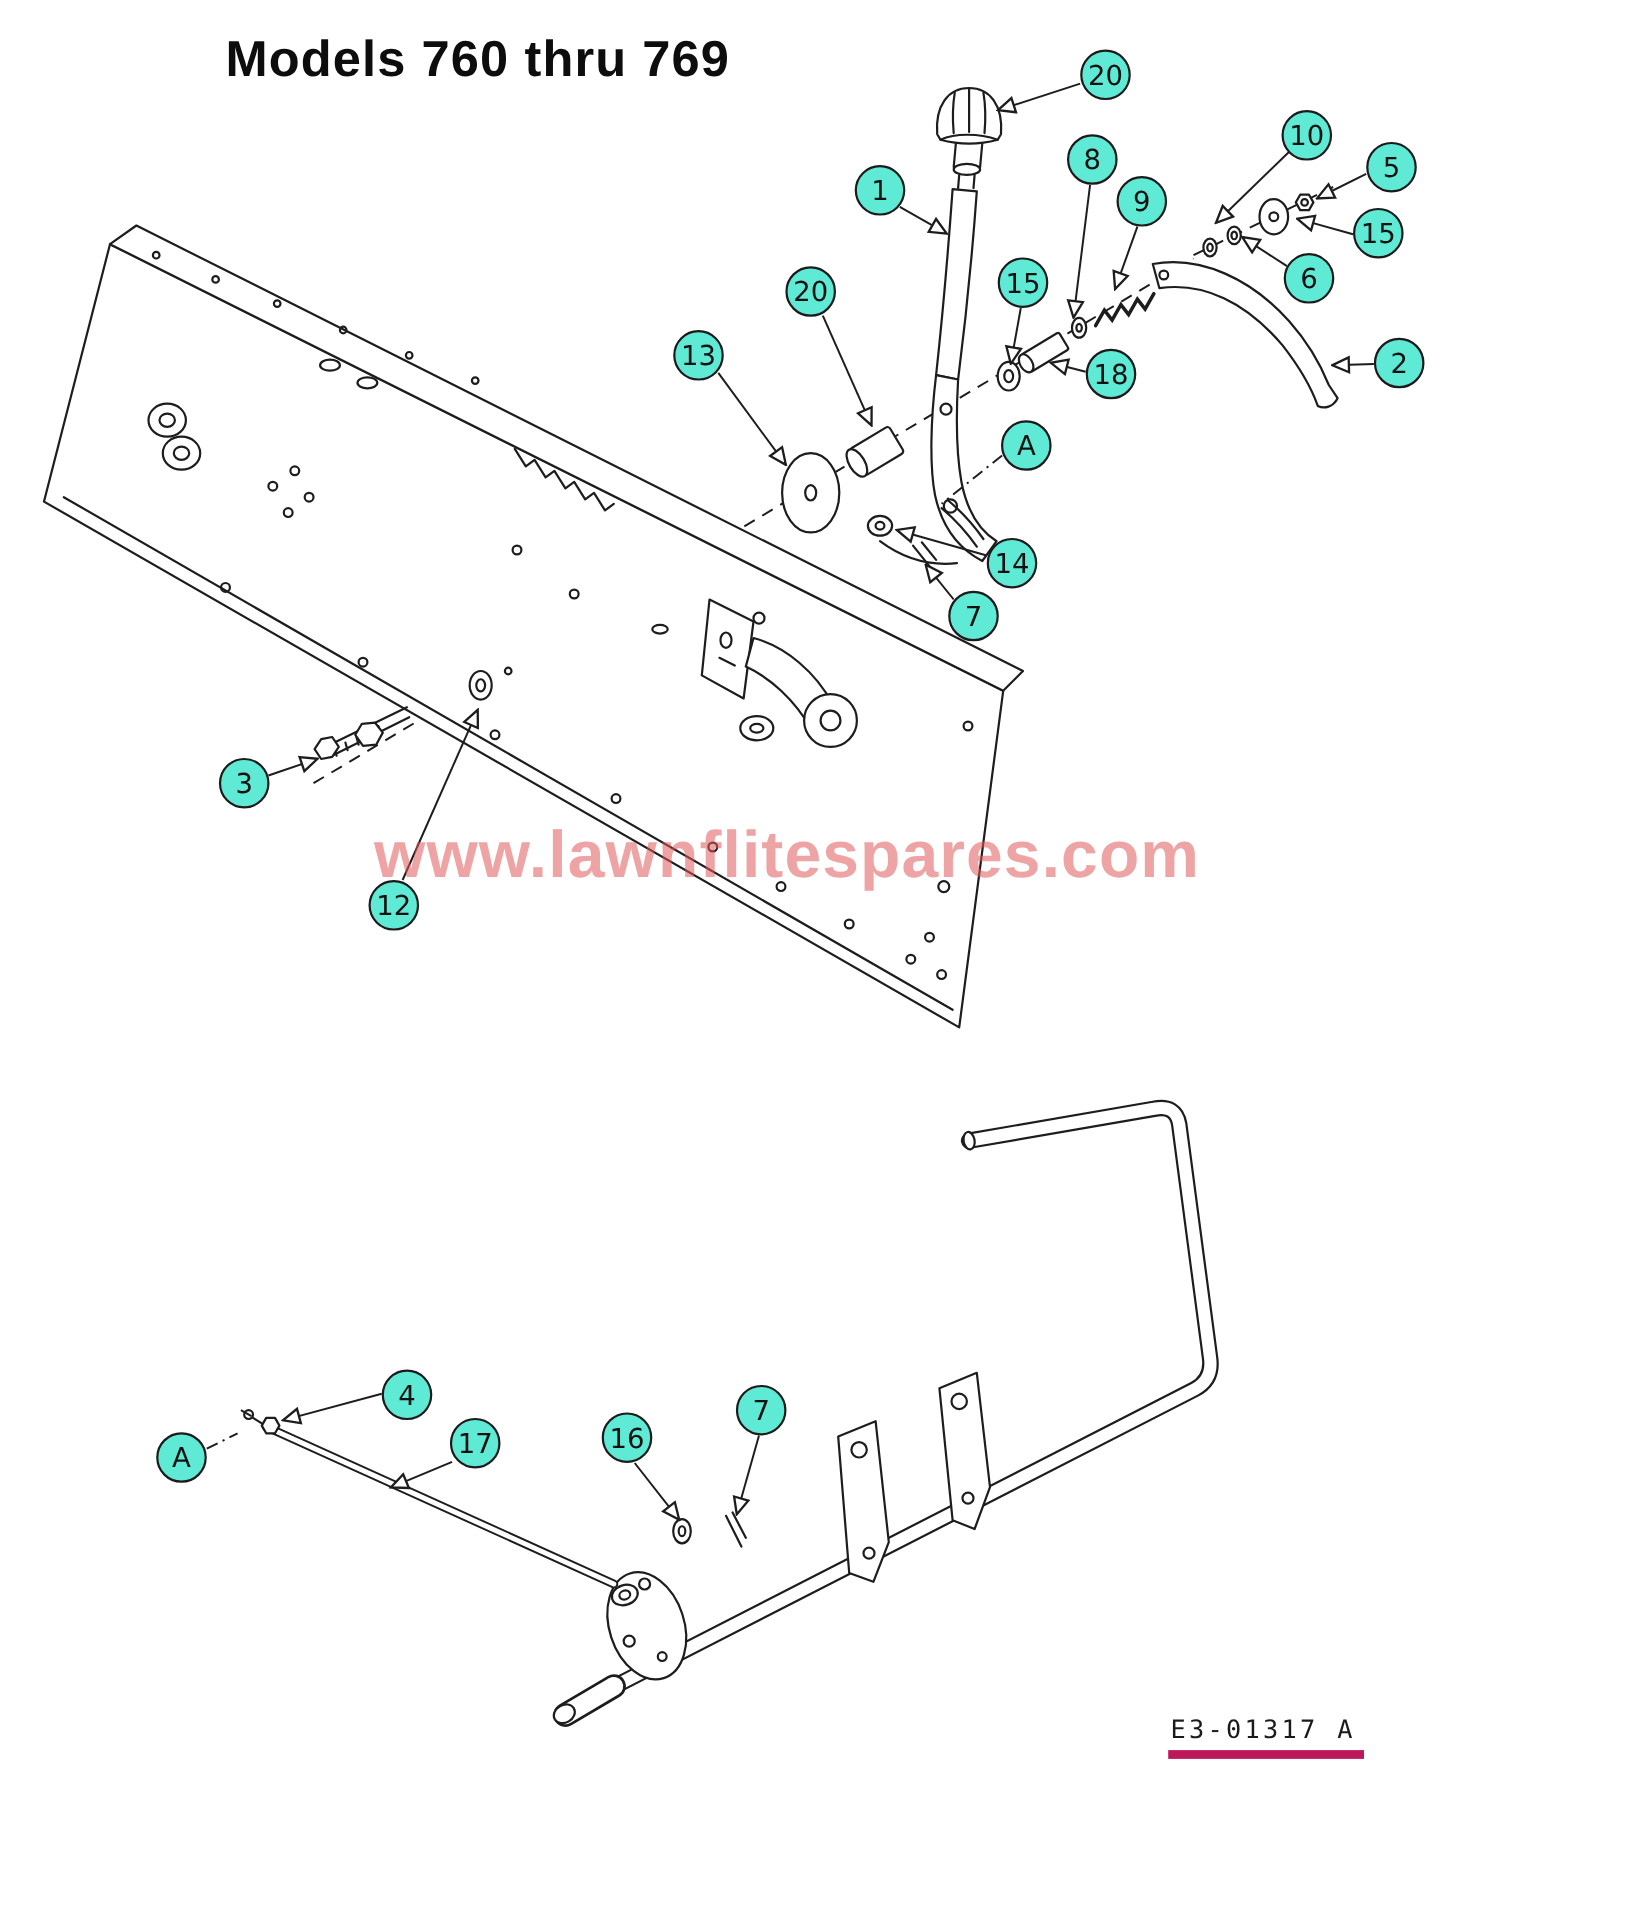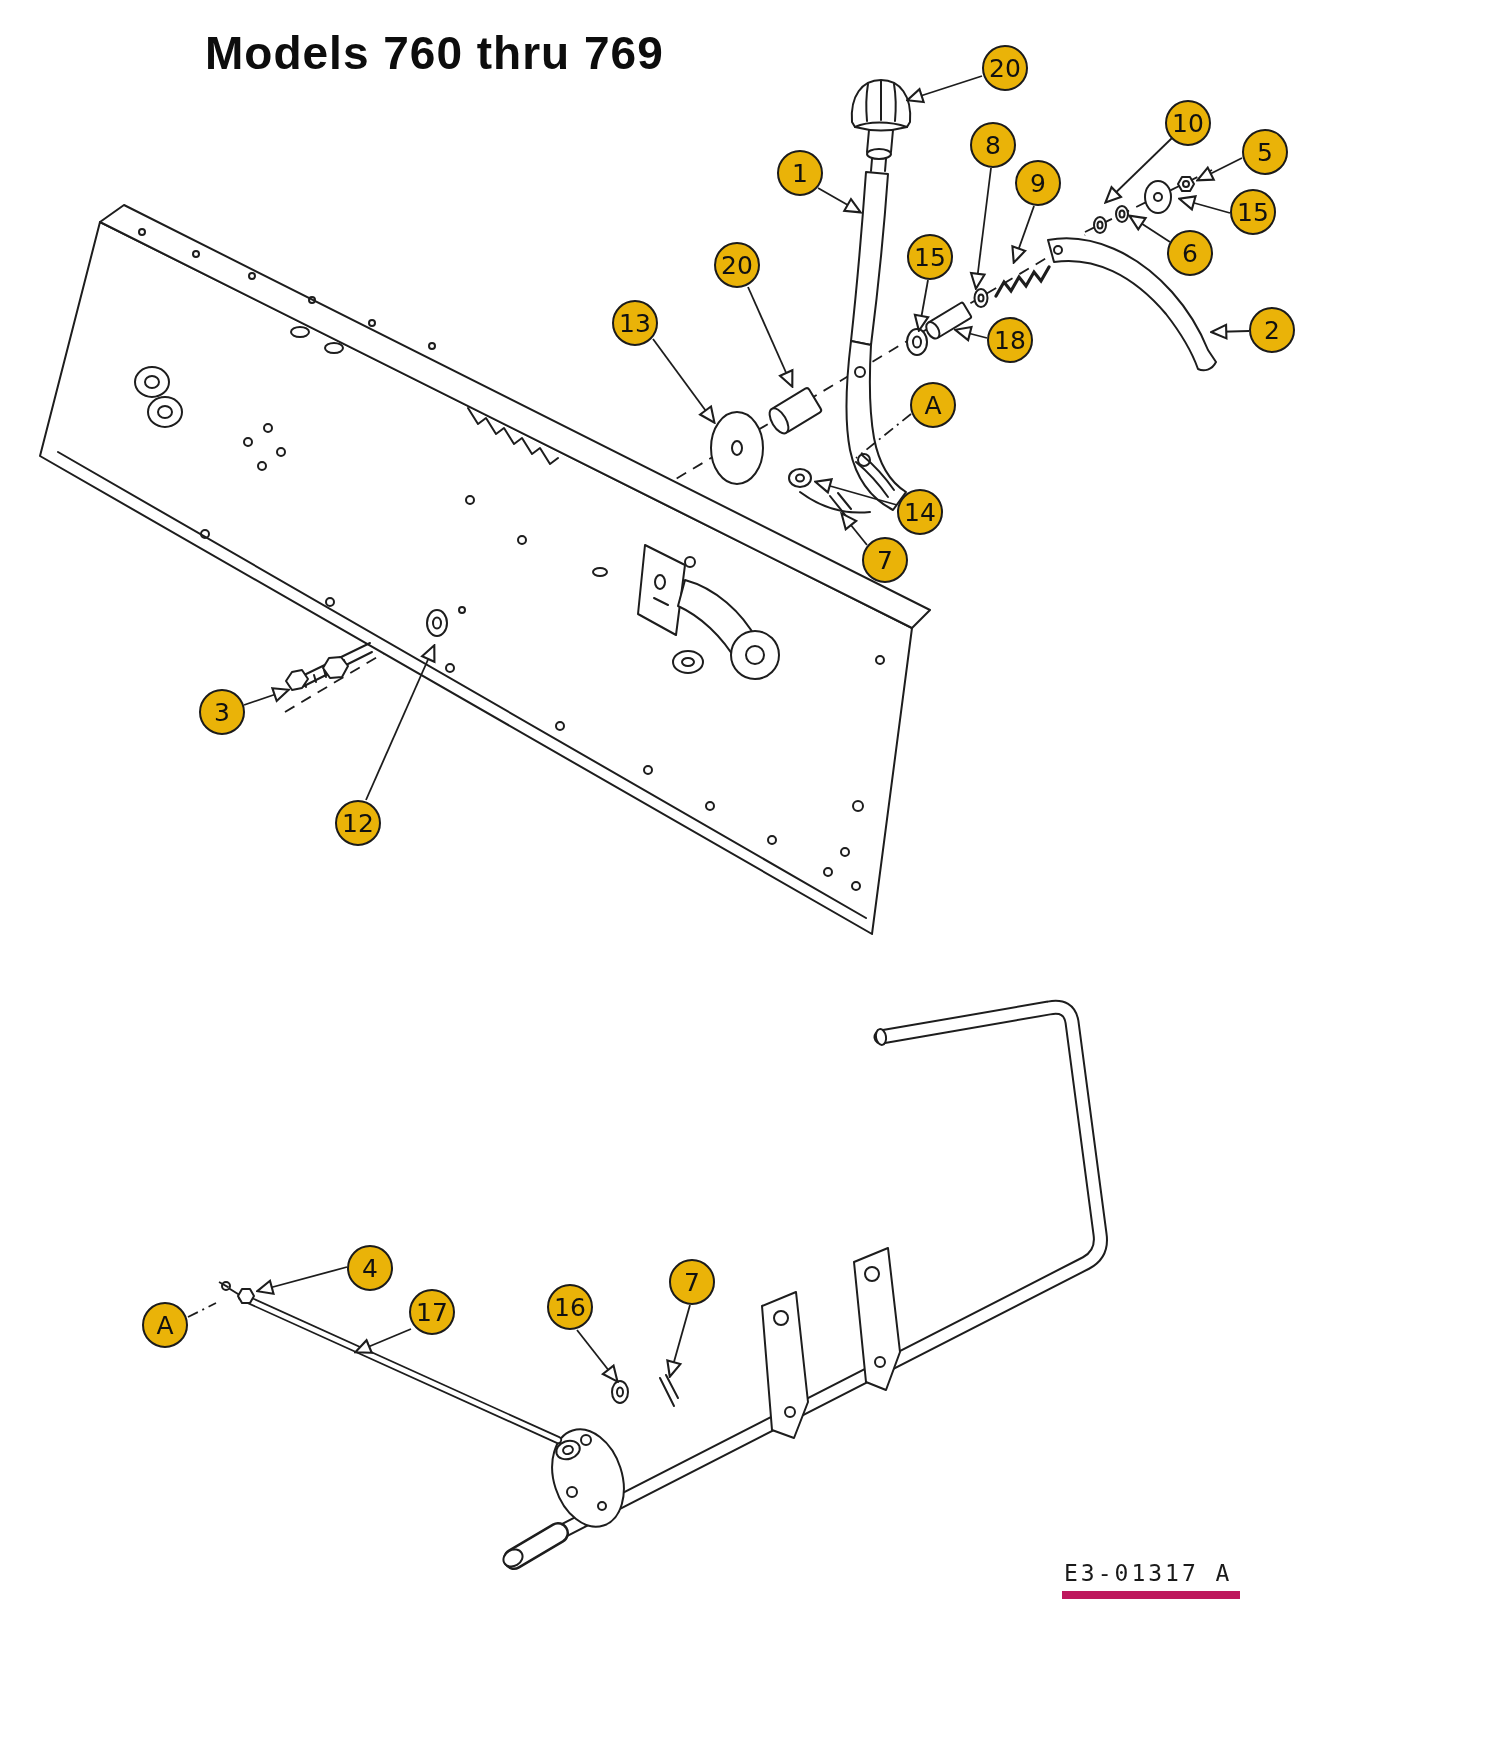--- a/index.html
+++ b/index.html
@@ -2,21 +2,21 @@
 <html><head>
 <meta charset="utf-8">
 <style>
   html,body{margin:0;padding:0;background:#fff;}
   body{width:1500px;height:1755px;position:relative;font-family:"Liberation Sans",sans-serif;color:#111;}
   .canvas{position:absolute;inset:0;width:1500px;height:1755px;background:#fff;overflow:hidden;}
   svg{position:absolute;left:0;top:0;}
   .page-title{position:absolute;left:205px;top:26px;font-size:46px;font-weight:700;letter-spacing:1px;color:#0d0d0d;margin:0;}
   .watermark{position:absolute;left:340px;top:742px;width:840px;font-size:60px;font-weight:700;letter-spacing:1px;color:rgba(224,90,90,0.55);white-space:nowrap;}
   .doc-number{position:absolute;left:1062px;top:1560px;font-family:"DejaVu Sans Mono",monospace;font-size:23px;letter-spacing:3px;color:#1a1a1a;border-bottom:8px solid #be185d;padding:0 8px 5px 2px;}
-  .balloon{position:absolute;transform:translate(-50%,-50%);width:46px;height:46px;border:2.6px solid #1b1b1b;border-radius:50%;background:#eab308;display:flex;align-items:center;justify-content:center;box-sizing:border-box;}
+  .balloon{position:absolute;transform:translate(-50%,-50%);width:46px;height:46px;border:2.6px solid #1b1b1b;border-radius:50%;background:#5eead4;display:flex;align-items:center;justify-content:center;box-sizing:border-box;}
   .balloon span{font-family:"DejaVu Sans",sans-serif;font-size:25px;color:#111;line-height:1;}
   .ln{stroke:#1d1d1d;stroke-width:2;fill:none;stroke-linejoin:round;stroke-linecap:round;}
   .wh{stroke:#1d1d1d;stroke-width:2;fill:#ffffff;stroke-linejoin:round;}
   .dash{stroke:#1d1d1d;stroke-width:1.8;fill:none;stroke-dasharray:11 8;}
   .dashdot{stroke:#1d1d1d;stroke-width:1.8;fill:none;stroke-dasharray:11 5 2 5;}
   .leader{stroke:#1d1d1d;stroke-width:1.8;fill:none;}
   .thick{stroke:#1d1d1d;stroke-width:3.2;fill:none;stroke-linecap:round;}
 </style>
 </head>
 <body>
@@ -222,20 +222,21 @@
       <path class="leader" d="M347,1267 L258,1291" marker-end="url(#arr)"></path>
       <path class="leader" d="M411,1329 L356,1352" marker-end="url(#arr)"></path>
       <path class="leader" d="M577,1330 L617,1381" marker-end="url(#arr)"></path>
       <path class="leader" d="M690,1305 L670,1376" marker-end="url(#arr)"></path>
       <path class="dashdot" d="M911,414 L856,458"></path>
       <path class="dashdot" d="M188,1317 L216,1303"></path>
     </g>
   </svg>
 
   <h1 class="page-title">Models 760 thru 769</h1>
+  <div class="watermark">www.lawnflitespares.com</div>
   <div class="doc-number">E3-01317 A</div>
 
   <div class="balloon" style="left:1005px;top:68px">
       <span>20</span>
     </div>
   <div class="balloon" style="left:800px;top:173px">
       <span>1</span>
     </div>
   <div class="balloon" style="left:993px;top:145px">
       <span>8</span>

